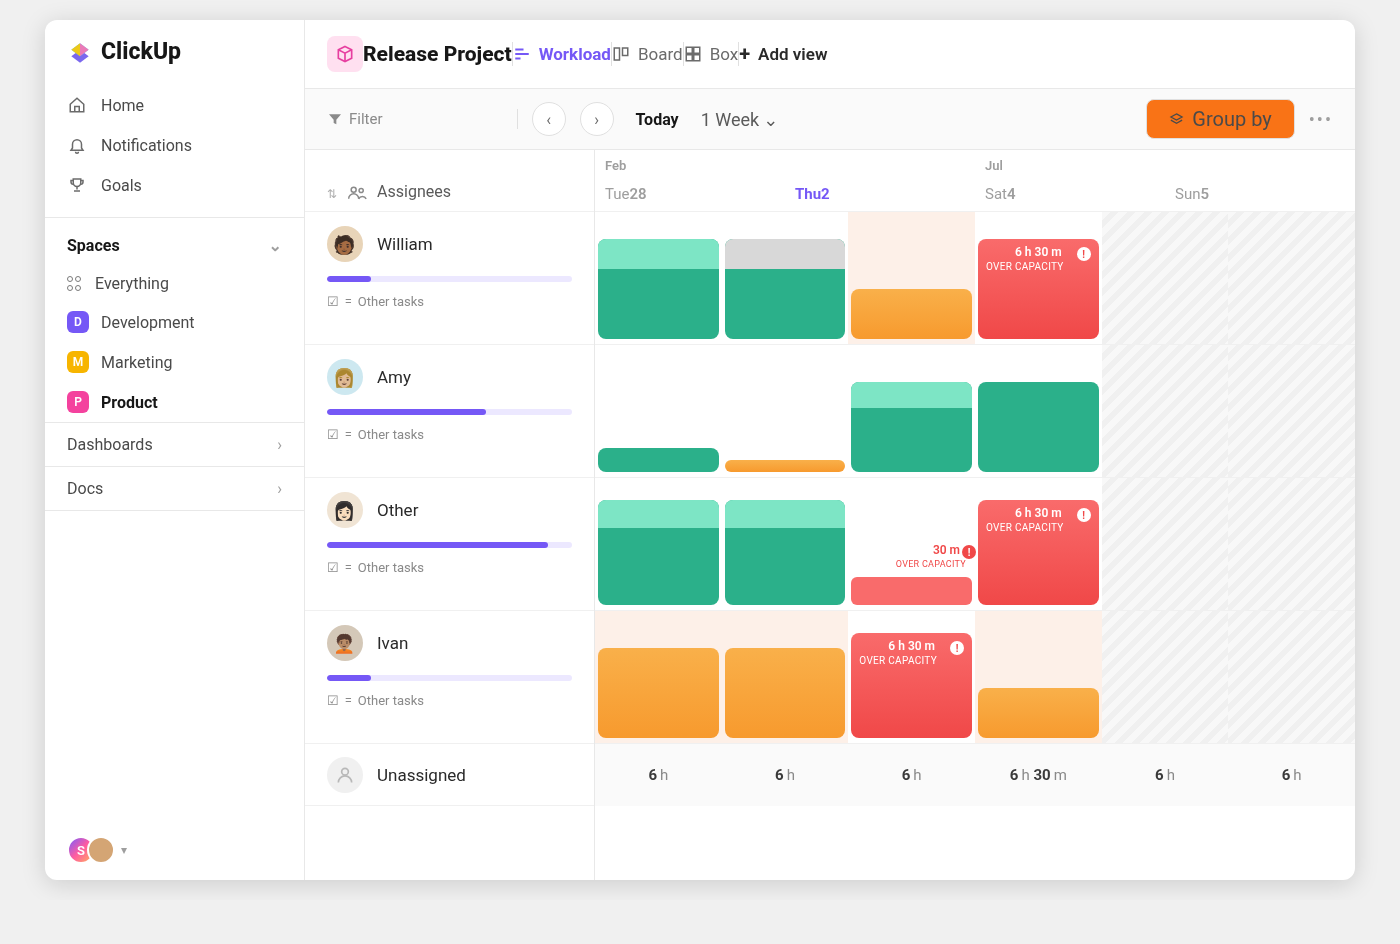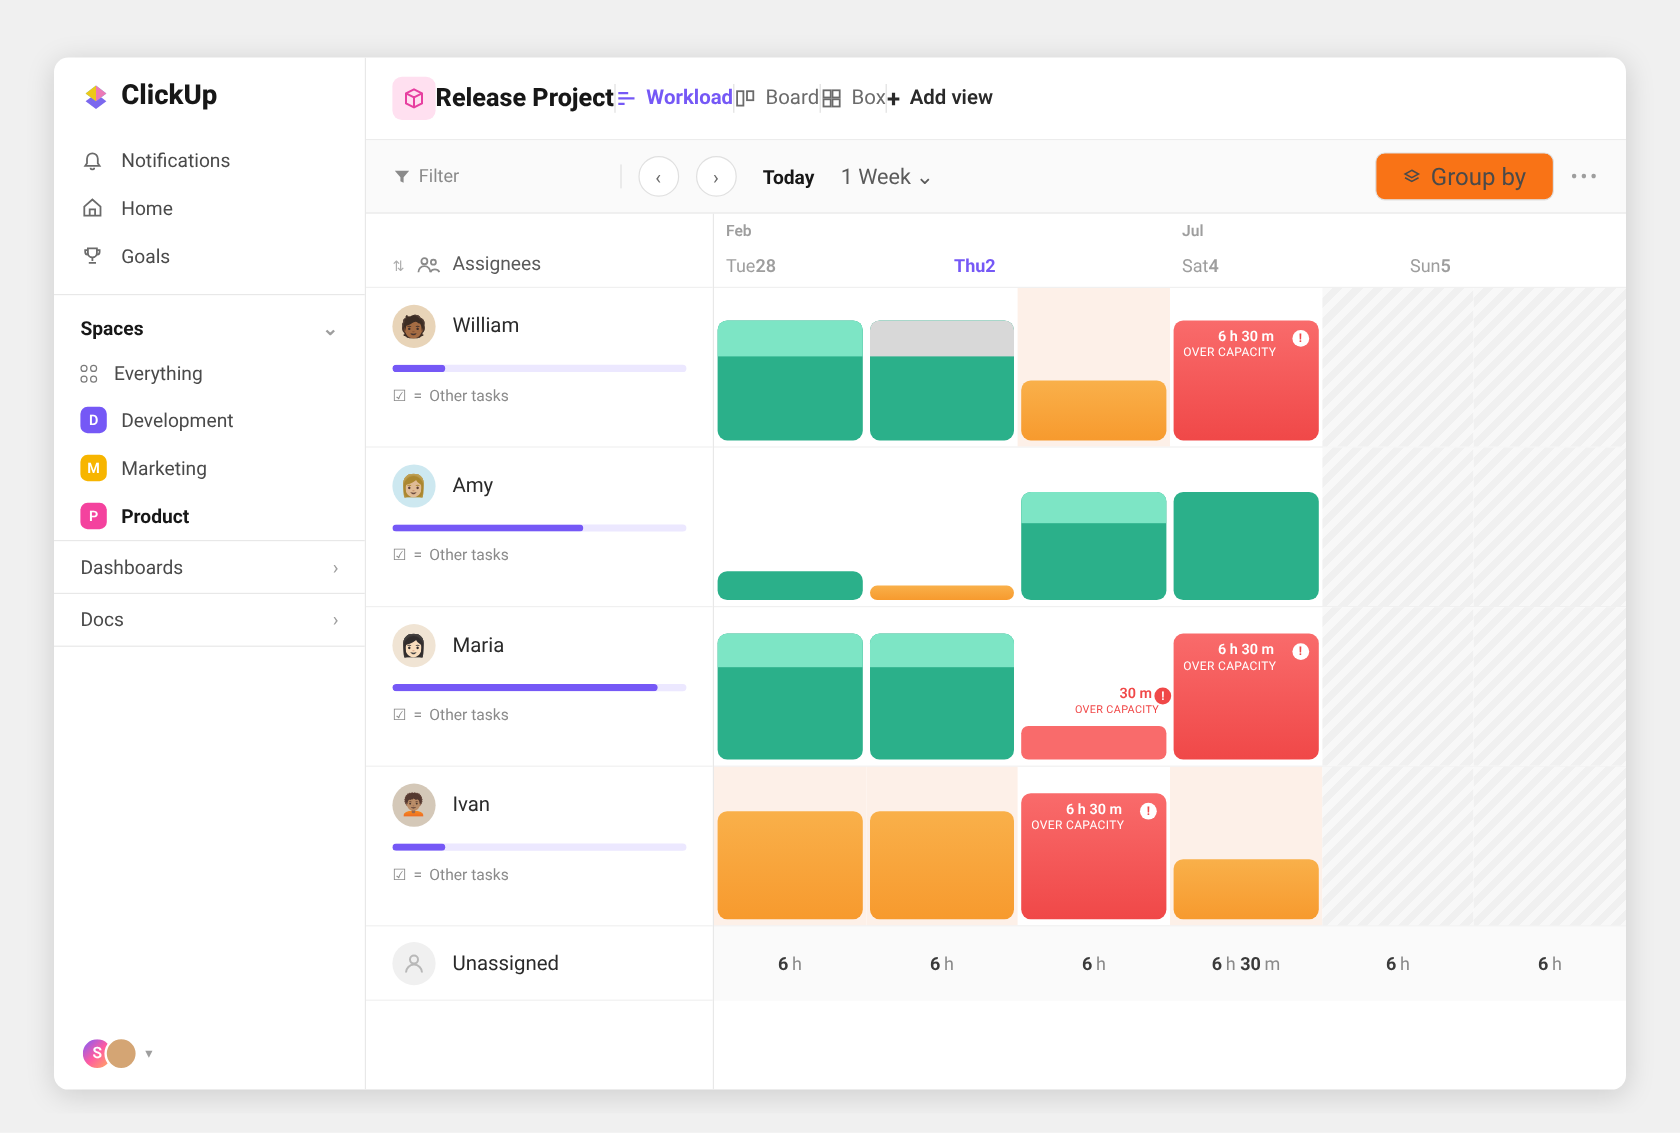--- a/index.html
+++ b/index.html
@@ -1,17 +1,17 @@
 <!DOCTYPE html>
 <html><head>
 <meta charset="utf-8">
 <style>
 * { box-sizing: border-box; margin: 0; padding: 0; }
 body { font-family: -apple-system, BlinkMacSystemFont, "Segoe UI", Roboto, sans-serif; background: #f0f0f0; display: flex; justify-content: center; padding: 20px; }
-.app { width: 1310px; height: 860px; background: #fff; border-radius: 12px; overflow: hidden; display: flex; box-shadow: 0 4px 24px rgba(0,0,0,0.15); position: relative; margin-top: 28px; }
+.app { width: 1310px; height: 860px; background: #fff; border-radius: 12px; overflow: hidden; display: flex; box-shadow: 0 4px 24px rgba(0,0,0,0.15); position: relative; }
 .sidebar { width: 260px; border-right: 1px solid #e8e8e8; display: flex; flex-direction: column; }
 .logo { display: flex; align-items: center; gap: 8px; padding: 18px 22px 14px; }
 .logo-mark { width: 26px; height: 26px; }
 .logo-text { font-size: 23px; font-weight: 800; color: #171717; }
 .nav-section { padding: 6px 0; }
 .nav-item { display: flex; align-items: center; gap: 14px; padding: 10px 22px; cursor: pointer; color: #4a4a4a; font-size: 16px; }
 .nav-item .icon { width: 20px; height: 20px; color: #6b6b6b; display: flex; align-items: center; justify-content: center; }
 .section-divider { height: 1px; background: #e8e8e8; margin: 6px 0; }
 .spaces-header { display: flex; align-items: center; justify-content: space-between; padding: 12px 22px 10px; font-weight: 700; color: #171717; font-size: 16px; cursor: pointer; }
 .space-item { display: flex; align-items: center; gap: 12px; padding: 9px 22px; cursor: pointer; font-size: 16px; color: #4a4a4a; }
@@ -96,34 +96,34 @@
           <path d="M4 10 L12 4 L20 10 L12 16 Z" fill="#49ccf9"></path>
           <path d="M12 4 L20 10 L12 16" fill="#fd71af" opacity="0.9"></path>
           <path d="M4 10 L12 4 L12 16" fill="#ffc800" opacity="0.9"></path>
         </svg>
       <span class="logo-text">ClickUp</span>
     </div>
     <div class="nav-section">
       <div class="nav-item">
         <span class="icon">
             <svg width="18" height="18" viewBox="0 0 24 24" fill="none" stroke="currentColor" stroke-width="2">
+              <path d="M3 11 L12 3 L21 11 V21 H3 Z"></path>
+              <path d="M9 21 V14 H15 V21"></path>
+            </svg>
+          </span>
+        <span>Home</span>
+      </div>
+      <div class="nav-item">
+        <span class="icon">
+            <svg width="18" height="18" viewBox="0 0 24 24" fill="none" stroke="currentColor" stroke-width="2">
               <path d="M6 16 V11 a6 6 0 0 1 12 0 V16 l2 3 H4 Z"></path>
               <path d="M10 21 a2 2 0 0 0 4 0"></path>
             </svg>
           </span>
         <span>Notifications</span>
-      </div>
-      <div class="nav-item">
-        <span class="icon">
-            <svg width="18" height="18" viewBox="0 0 24 24" fill="none" stroke="currentColor" stroke-width="2">
-              <path d="M3 11 L12 3 L21 11 V21 H3 Z"></path>
-              <path d="M9 21 V14 H15 V21"></path>
-            </svg>
-          </span>
-        <span>Home</span>
       </div>
       <div class="nav-item">
         <span class="icon">
             <svg width="18" height="18" viewBox="0 0 24 24" fill="none" stroke="currentColor" stroke-width="2">
               <path d="M7 4 H17 V9 a5 5 0 0 1 -10 0 Z"></path>
               <path d="M7 6 H4 V8 a3 3 0 0 0 3 3"></path>
               <path d="M17 6 H20 V8 a3 3 0 0 1 -3 3"></path>
               <path d="M12 14 V18"></path>
               <path d="M8 20 H16"></path>
             </svg>
@@ -278,21 +278,21 @@
           </div>
           <div class="progress">
               <div class="progress-bar" style="width:65%"></div>
             </div>
           <div class="other-tasks"><span>☑</span>=<span>Other tasks</span></div>
         </div>
 
         <div class="assignee-row row-h">
           <div class="a-head">
             <div class="a-avatar" style="background:#f0e4d4">👩🏻</div>
-            <div class="a-name">Maria</div>
+            <div class="a-name">Other</div>
           </div>
           <div class="progress">
               <div class="progress-bar" style="width:90%"></div>
             </div>
           <div class="other-tasks"><span>☑</span>=<span>Other tasks</span></div>
         </div>
 
         <div class="assignee-row row-h">
           <div class="a-head">
             <div class="a-avatar" style="background:#d4c8b8">🧑🏽‍🦱</div>

